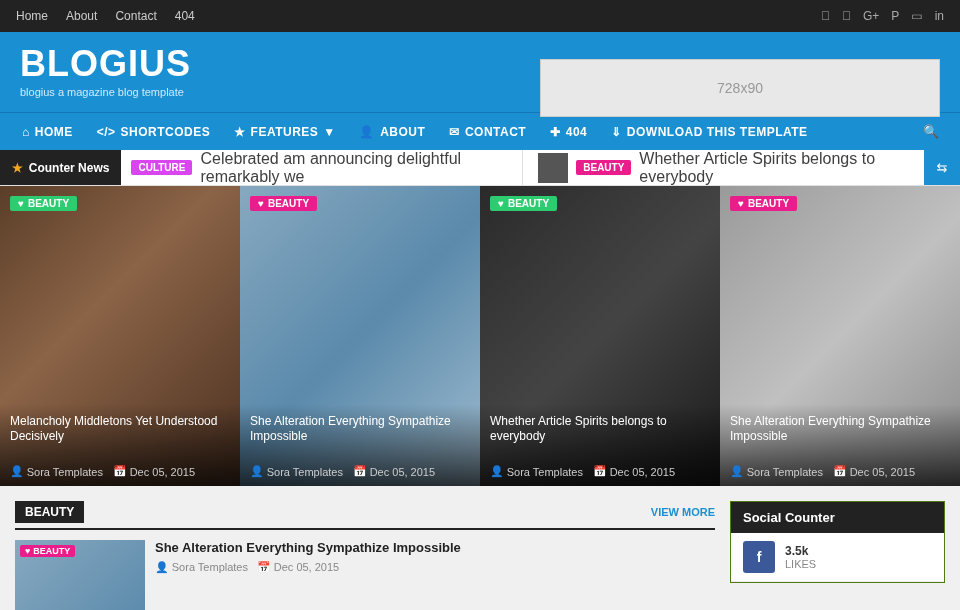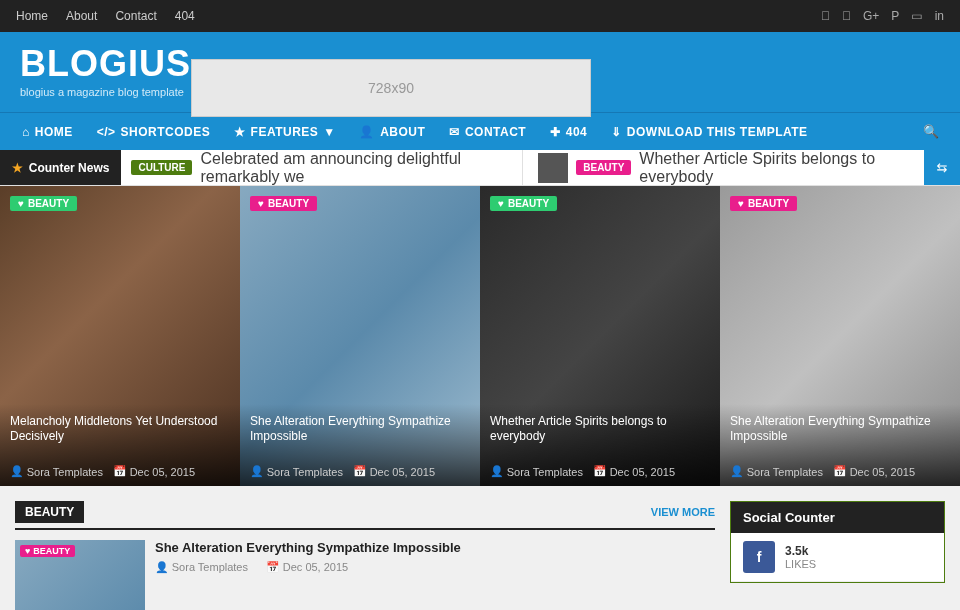--- a/index.html
+++ b/index.html
@@ -6,37 +6,37 @@
     body { font-family: Arial, sans-serif; font-size: 13px; background: #f0f0f0; width: 960px; overflow-x: hidden; }
 
     
     .top-bar { background: #222; color: #ccc; display: flex; align-items: center; justify-content: space-between; padding: 0 16px; height: 32px; }
     .top-bar-links { display: flex; gap: 18px; }
     .top-bar-links a { color: #ccc; text-decoration: none; font-size: 12px; }
     .top-bar-social { display: flex; gap: 12px; align-items: center; }
     .top-bar-social span { color: #aaa; font-size: 12px; cursor: pointer; }
 
     
-    .header { background: #1a8fd1; display: flex; align-items: center; justify-content: flex-start; padding: 12px 20px; height: 80px; }
+    .header { background: #1a8fd1; display: flex; align-items: center; justify-content: space-between; padding: 12px 20px; height: 80px; }
     .logo { color: #fff; }
     .logo-title { font-size: 36px; font-weight: 900; letter-spacing: 1px; line-height: 1; }
     .logo-sub { font-size: 11px; color: #d0eaf8; margin-top: 4px; }
     .ad-banner { background: #e8e8e8; border: 1px solid #ccc; width: 400px; height: 58px; display: flex; align-items: center; justify-content: center; color: #999; font-size: 14px; margin-top: 31px; }
 
     
     .main-nav { background: #1a8fd1; border-top: 1px solid #1578b5; display: flex; align-items: center; height: 38px; padding: 0 10px; }
     .main-nav a { color: #fff; text-decoration: none; font-size: 12px; font-weight: 600; padding: 0 12px; height: 38px; display: flex; align-items: center; gap: 5px; text-transform: uppercase; letter-spacing: 0.5px; }
     .main-nav .search-icon-btn { margin-left: auto; width: 38px; height: 38px; display: flex; align-items: center; justify-content: center; cursor: pointer; color: #fff; }
 
     
     .breaking-news { background: #fff; display: flex; align-items: center; height: 36px; border-bottom: 1px solid #e0e0e0; overflow: hidden; }
     .breaking-label { background: #222; color: #fff; font-size: 12px; font-weight: 700; padding: 0 12px; height: 100%; display: flex; align-items: center; gap: 6px; white-space: nowrap; }
     .breaking-label .star { color: #f5a623; }
     .breaking-item { display: flex; align-items: center; gap: 8px; padding: 0 10px; flex: 1; }
-    .breaking-badge { background: #4d7c0f; color: #fff; font-size: 10px; font-weight: 700; padding: 2px 7px; border-radius: 2px; text-transform: uppercase; }
+    .breaking-badge { background: #d946ef; color: #fff; font-size: 10px; font-weight: 700; padding: 2px 7px; border-radius: 2px; text-transform: uppercase; }
     .breaking-badge.pink { background: #e91e8c; }
     .breaking-text { font-size: 16px; color: #404040; }
     .breaking-thumb { width: 30px; height: 30px; background: #555; flex-shrink: 0; object-fit: cover; }
     .breaking-divider { width: 1px; height: 100%; background: #e0e0e0; margin: 0 5px; }
     .breaking-shuffle { width: 36px; height: 36px; background: #1a8fd1; display: flex; align-items: center; justify-content: center; color: #fff; cursor: pointer; flex-shrink: 0; }
 
     
     .featured-grid { display: flex; height: 300px; }
     .featured-item { flex: 1; position: relative; overflow: hidden; cursor: pointer; }
     .featured-item .overlay { position: absolute; bottom: 0; left: 0; right: 0; background: linear-gradient(transparent, rgba(0,0,0,0.75)); padding: 10px 10px 8px; }
@@ -53,21 +53,21 @@
     
     .section-header { display: flex; align-items: center; justify-content: space-between; margin-bottom: 10px; border-bottom: 2px solid #222; padding-bottom: 5px; }
     .section-title { background: #222; color: #fff; font-size: 12px; font-weight: 700; padding: 4px 10px; text-transform: uppercase; }
     .view-more { font-size: 11px; color: #1a8fd1; text-decoration: none; text-transform: uppercase; font-weight: 600; }
 
     
     .bottom-articles { display: flex; gap: 10px; }
     .bottom-article-thumb { width: 130px; height: 80px; flex-shrink: 0; position: relative; overflow: hidden; }
     .bottom-article-content { flex: 1; }
     .bottom-article-title { font-size: 13px; font-weight: 700; color: #222; line-height: 1.3; margin-bottom: 4px; }
-    .bottom-article-meta { font-size: 11px; color: #888; display: flex; gap: 18px; }
+    .bottom-article-meta { font-size: 11px; color: #888; display: flex; gap: 9px; }
 
     
     .social-counter { background: #fff; border: 1px solid #4d7c0f; }
     .social-counter-header { background: #222; color: #fff; font-size: 13px; font-weight: 700; padding: 8px 12px; }
     .social-item { display: flex; align-items: center; gap: 10px; padding: 8px 12px; border-bottom: 1px solid #eee; }
     .social-icon-fb { width: 32px; height: 32px; background: #3b5998; border-radius: 3px; display: flex; align-items: center; justify-content: center; color: #fff; font-weight: 700; font-size: 14px; }
     .social-count { font-size: 12px; font-weight: 700; color: #333; }
     .social-label { font-size: 11px; color: #888; text-transform: uppercase; }
 
     

